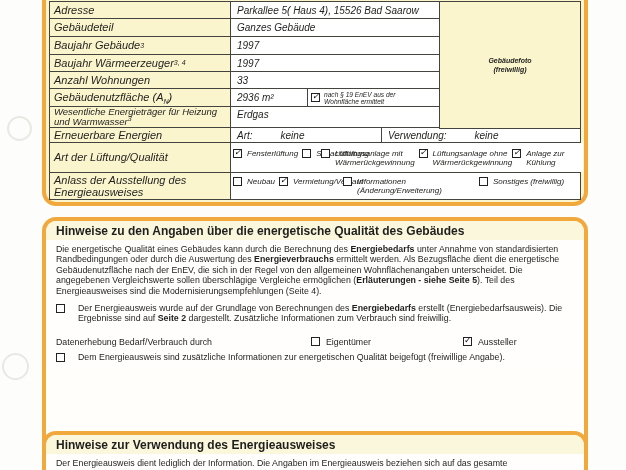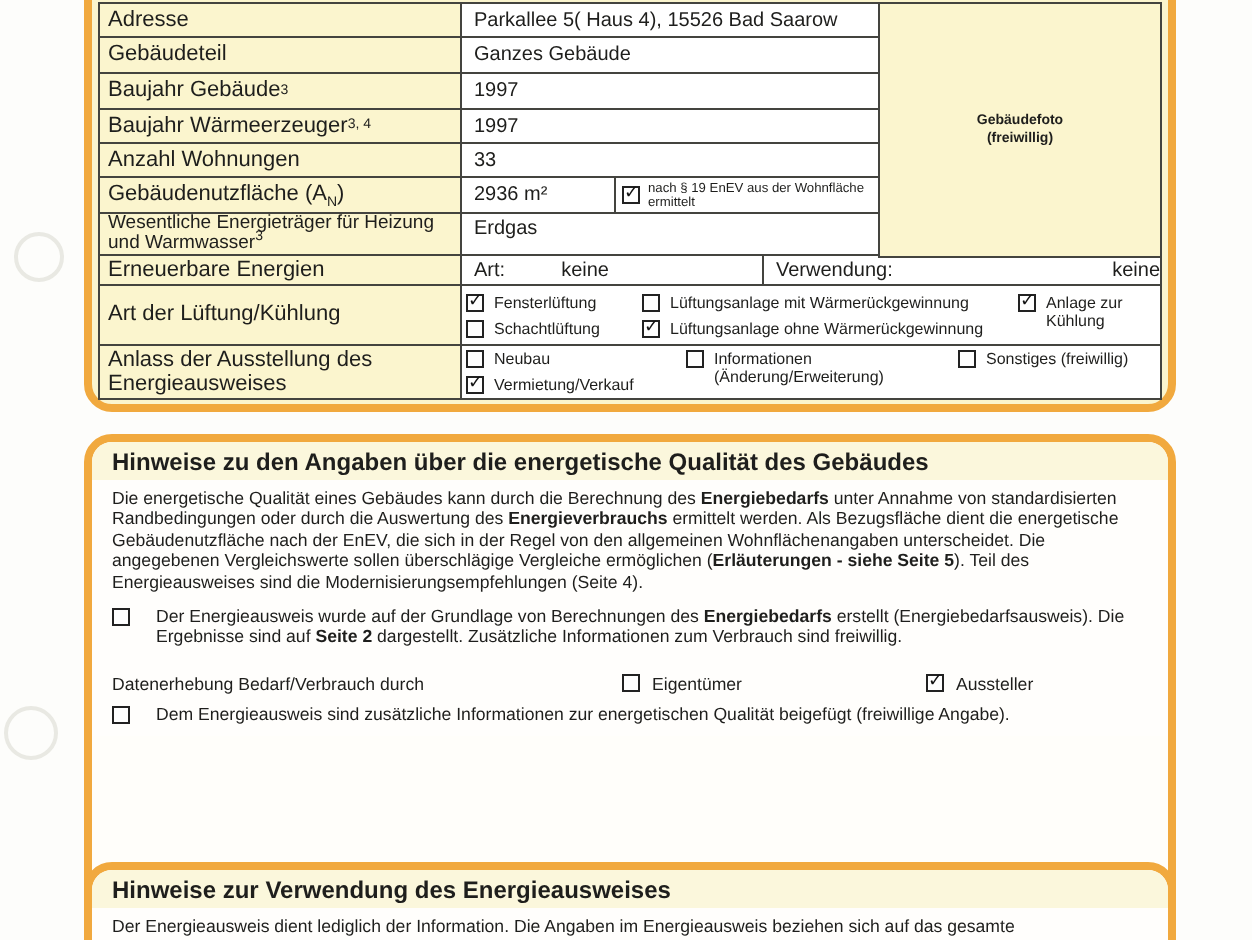--- a/index.html
+++ b/index.html
@@ -15,21 +15,21 @@
   .hole{position:absolute;border-radius:50%;border:2px solid #e9e9e3;background:transparent;}
   .hole1{left:7px;top:116px;width:21px;height:21px;}
   .hole2{left:2px;top:353px;width:23px;height:23px;}
 
   .obox{position:absolute;left:42px;width:546px;border:4px solid var(--accent);border-radius:14px;box-sizing:border-box;background:#fffefa;}
   .box1{top:-14px;padding:11px 3px 2px 3px;background:var(--panel_bg);}
   .box2{top:217px;height:254px;overflow:hidden;}
   .box3{top:431px;height:70px;overflow:hidden;}
 
   
-  .tbl{position:relative;border:1.5px solid var(--line);background:#ffffff;}
+  .tbl{position:relative;border:1.5px solid var(--line);background:#ffffff;font-style:italic;}
   .trow{display:flex;border-bottom:1px solid var(--line);box-sizing:border-box;}
   .trow:last-child{border-bottom:none;}
   .tlabel{width:181px;flex:none;background:var(--panel_bg);border-right:1.5px solid var(--line);
           padding:0 4px;font-size:11px;line-height:11px;display:flex;align-items:center;box-sizing:border-box;}
   .tlabel.small{font-size:9.5px;line-height:10px;}
   .tval{flex:1;background:#fff;padding:0 6px;font-size:10px;line-height:11px;display:flex;align-items:center;box-sizing:border-box;}
   .pr{padding-right:148px;}  
   sup{font-size:7px;line-height:0;}
   sub{font-size:7px;line-height:0;}
 
@@ -40,25 +40,25 @@
 
   
   .cb{display:inline-block;position:relative;width:7px;height:7px;border:1px solid #222;background:#fff;flex:none;}
   .cb.checked::after{content:"✓";position:absolute;left:0px;top:-2px;font-size:9px;line-height:9px;color:#111;}
 
   .note-box{flex:1;align-self:stretch;border-left:1.5px solid var(--line);margin-left:4px;
             display:flex;align-items:center;gap:4px;padding:0 3px;font-size:6.6px;line-height:7px;}
 
   .split{display:flex;width:100%;align-self:stretch;align-items:center;}
   .split .p1{width:144px;flex:none;display:flex;align-items:center;}
-  .split .p2{flex:1;border-left:1.5px solid var(--line);align-self:stretch;display:flex;align-items:center;padding-left:6px;justify-content:space-between;}
+  .split .p2{flex:1;border-left:1.5px solid var(--line);align-self:stretch;display:flex;align-items:center;padding-left:6px;}
   .kv-gap{margin-left:28px;}
 
   .optgrid{display:flex;width:100%;align-items:flex-start;padding:3px 0;}
-  .optcol{display:flex;flex-direction:column;gap:4px;}
+  .optcol{display:flex;flex-direction:row;gap:4px;}
   .opt{display:flex;align-items:flex-start;gap:5px;font-size:8px;line-height:9px;}
   .opt .cb{margin-top:0px;}
   .opt2line{display:flex;flex-direction:column;}
 
   
   .band{background:var(--band_bg);padding:4px 10px 2px 10px;}
   .band h2{margin:0;font-size:12px;line-height:13px;font-weight:bold;}
   .hbody{padding:2px 10px 6px 10px;background:#fffefc;}
   .para{font-size:8.8px;line-height:10.4px;margin-top:2px;}
   .citem{display:flex;gap:13px;font-size:8.8px;line-height:10.4px;margin-top:7px;}
@@ -147,21 +147,21 @@
             </span>
             <span class="p2">
               <span>Verwendung:</span>
               <span class="kv-gap">keine</span>
             </span>
           </span>
         </div>
       </div>
 
       <div class="trow" style="height:30px">
-        <div class="tlabel">Art der Lüftung/Kühlung</div>
+        <div class="tlabel">Art der Lüftung/Qualität</div>
         <div class="tval" style="padding:0 2px;">
           <span class="optgrid">
             <span class="optcol" style="width:88px;flex:none;">
               <span class="opt">
                 <span class="cb checked"></span>
                 <span>Fensterlüftung</span>
               </span>
               <span class="opt">
                 <span class="cb"></span>
                 <span>Schachtlüftung</span>

